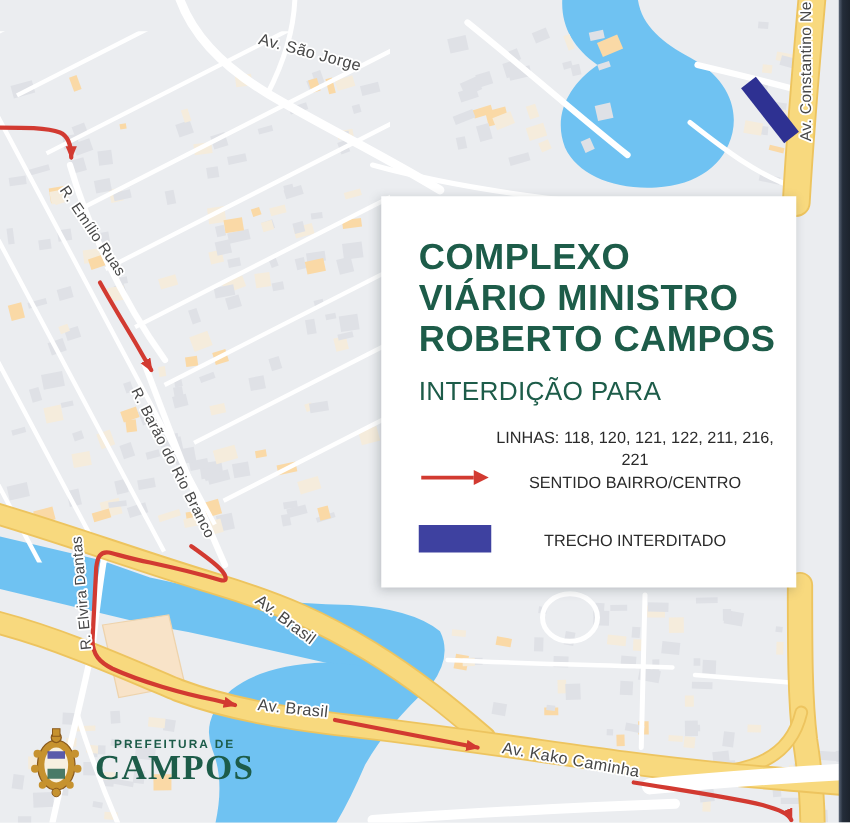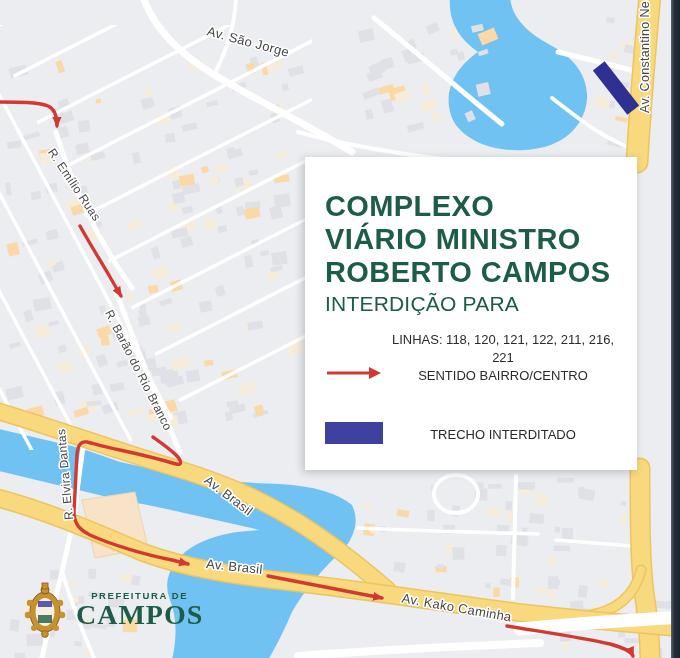--- a/index.html
+++ b/index.html
@@ -4,31 +4,31 @@
 <style>
   html,body{margin:0;padding:0;}
   #stage{position:relative;width:680px;height:658px;overflow:hidden;background:#EBEDF0;
          font-family:"Liberation Sans",sans-serif;}
   #map-svg{position:absolute;left:0;top:0;}
   .maplabel{font-family:"Liberation Sans",sans-serif;fill:#474747;stroke:#ffffff;stroke-width:3px;
             paint-order:stroke;stroke-linejoin:round;letter-spacing:.3px;}
   
   #info-card{position:absolute;left:305px;top:157px;width:332px;height:313px;background:#ffffff;
              box-shadow:-2px 2px 8px rgba(40,50,60,.25);box-sizing:border-box;
-             padding:33px 14px 0 20px;}
+             padding:33px 14px 0 30px;}
   .card-title{color:#1D5C49;font-weight:700;font-size:29px;line-height:33px;letter-spacing:.4px;}
   .card-subtitle{color:#1D5C49;font-weight:400;font-size:21px;line-height:24px;letter-spacing:.2px;
-                 margin-top:3px;}
+                 margin-top:13px;}
   .legend{margin-top:15px;}
   .legend-row{display:flex;align-items:flex-end;}
   .legend-row + .legend-row{margin-top:21px;}
   .legend-symbol{width:58px;flex:0 0 58px;margin-top:2px;}
   .legend-text{flex:1;text-align:center;color:#2A2A2A;font-size:13px;line-height:18px;}
   .legend-swatch{width:58px;height:22px;background:#3E41A0;}
-  .legend-row.second .legend-text{margin-top:20px;}
+  .legend-row.second .legend-text{margin-top:8px;}
   
   #logo{position:absolute;left:22px;top:579px;display:flex;align-items:center;text-align:center;}
   #logo-texts{margin-left:8px;}
   .logo-top{color:#1D5C49;font-size:9.5px;font-weight:700;letter-spacing:1.6px;}
   .logo-name{color:#1D5C49;font-family:"Liberation Serif",serif;font-weight:700;font-size:28px;
              letter-spacing:1px;line-height:28px;}
   
   #right-border{position:absolute;top:0;right:0;width:9px;height:658px;z-index:30;
                 background:linear-gradient(to right,#5A6678 0%,#242D3A 35%,#1C232D 100%);}
 </style>

